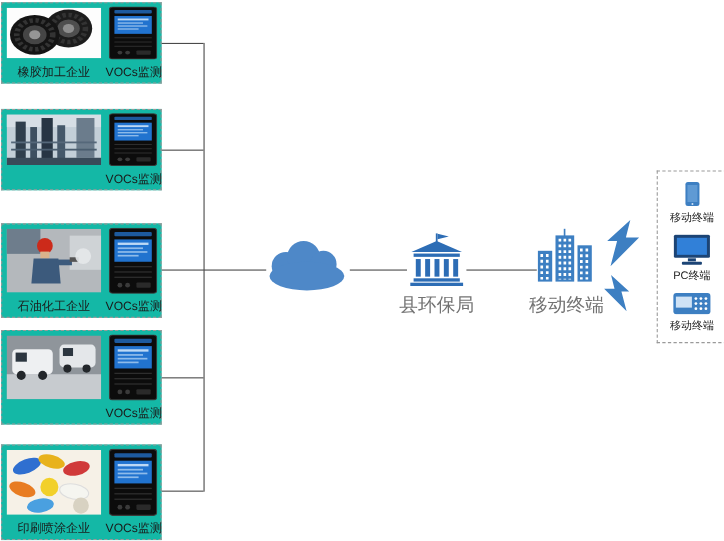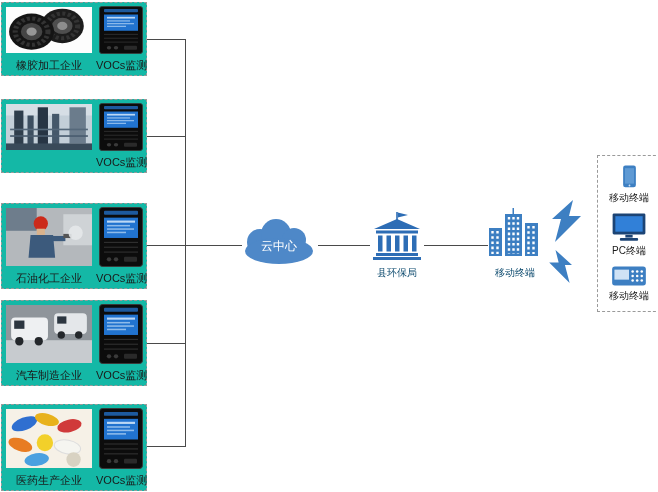--- a/index.html
+++ b/index.html
@@ -6,21 +6,21 @@
   body { font-family:"Liberation Sans","DejaVu Sans",sans-serif; background:#fff; }
   .canvas { position:relative; width:658px; height:492px; background:#fff; overflow:hidden; }
   .ebox { position:absolute; border:1px dashed #9a9a9a; background:#14b8a6; }
   .photo { position:absolute; left:4px; top:4px; width:86px; height:calc(100% - 26px); }
   .device { position:absolute; left:97px; top:3px; width:44px; height:calc(100% - 24px); }
   .photo svg, .device svg { display:block; width:100%; height:100%; }
   .elabel { position:absolute; left:0; bottom:2px; width:94px; text-align:center; font-size:11px; color:#1a1a1a; white-space:nowrap; }
   .dlabel { position:absolute; left:94px; bottom:2px; width:52px; font-size:11px; color:#1a1a1a; white-space:nowrap; }
   .hline { position:absolute; height:1px; background:#4a4a4a; }
   .vline { position:absolute; width:1px; background:#4a4a4a; }
-  .node-label { position:absolute; text-align:center; font-size:10px; color:#0c4a6e; white-space:nowrap; }
+  .node-label { position:absolute; text-align:center; font-size:17px; color:#737373; white-space:nowrap; }
   .cloudwrap { position:absolute; }
   .cloudwrap svg { display:block; width:100%; height:100%; }
   .cloud-label { position:absolute; left:0; top:22px; width:100%; text-align:center; color:#fff; font-size:12px; }
   .iconwrap { position:absolute; }
   .iconwrap svg { display:block; width:100%; height:100%; }
   .bolt2 { transform:scaleX(-1); }
   .termbox { position:absolute; border:1px dashed #9a9a9a; display:flex; flex-direction:column; align-items:center; padding-top:9px; background:#fff; }
   .tlabel { font-size:10px; color:#1a1a1a; margin:3px 0 8px; white-space:nowrap; }
 </style>
 </head>
@@ -130,21 +130,20 @@
         <rect x="50" y="11" width="9" height="7" fill="#2c3640"></rect>
         <circle cx="54" cy="29" r="3.6" fill="#23272b"></circle>
         <circle cx="71" cy="29" r="3.6" fill="#23272b"></circle>
       </svg>
     </div>
     <div class="device">
       <svg viewBox="0 0 44 62" preserveAspectRatio="none">
           <use href="#vocsdev"></use>
         </svg>
     </div>
-    <div class="elabel">汽车制造企业</div>
     <div class="dlabel">VOCs监测</div>
   </div>
 
   <div class="ebox" style="left:1px;top:404px;width:146px;height:87px">
     <div class="photo">
       <svg viewBox="0 0 84 56" preserveAspectRatio="none">
         <rect width="84" height="56" fill="#f6f1e7"></rect>
         <ellipse cx="18" cy="14" rx="13" ry="6" transform="rotate(-20 18 14)" fill="#2f6fd0"></ellipse>
         <ellipse cx="40" cy="10" rx="12" ry="5.5" transform="rotate(15 40 10)" fill="#e8b21c"></ellipse>
         <ellipse cx="62" cy="16" rx="12" ry="6" transform="rotate(-12 62 16)" fill="#d03a3a"></ellipse>
@@ -153,41 +152,40 @@
         <ellipse cx="60" cy="36" rx="13" ry="6.5" transform="rotate(10 60 36)" fill="#f5f5f0" stroke="#dddddd"></ellipse>
         <ellipse cx="30" cy="48" rx="12" ry="6" transform="rotate(-8 30 48)" fill="#4aa0e0"></ellipse>
         <circle cx="66" cy="48" r="7" fill="#d8d2c2"></circle>
       </svg>
     </div>
     <div class="device">
       <svg viewBox="0 0 44 62" preserveAspectRatio="none">
           <use href="#vocsdev"></use>
         </svg>
     </div>
-    <div class="elabel">医药生产企业</div>
+    <div class="elabel">印刷喷涂企业</div>
     <div class="dlabel">VOCs监测</div>
   </div>
 
   <div class="hline" style="left:147px;top:39px;width:38px"></div>
   <div class="hline" style="left:147px;top:136px;width:38px"></div>
   <div class="hline" style="left:147px;top:245px;width:95px"></div>
   <div class="hline" style="left:147px;top:343px;width:38px"></div>
   <div class="hline" style="left:147px;top:446px;width:38px"></div>
   <div class="vline" style="left:185px;top:39px;height:408px"></div>
   <div class="hline" style="left:318px;top:245px;width:52px"></div>
   <div class="hline" style="left:424px;top:245px;width:64px"></div>
 
   <div class="cloudwrap" style="left:240px;top:216px;width:78px;height:52px">
     <svg viewBox="0 0 78 52">
       <circle cx="20" cy="26" r="13" fill="#4e88c8"></circle>
       <circle cx="36" cy="18" r="15" fill="#4e88c8"></circle>
       <circle cx="54" cy="24" r="12" fill="#4e88c8"></circle>
       <ellipse cx="39" cy="35" rx="34" ry="13" fill="#4e88c8"></ellipse>
     </svg>
-    <div class="cloud-label">云中心</div>
   </div>
 
   <div class="iconwrap" style="left:370px;top:212px;width:54px;height:48px">
     <svg viewBox="0 0 54 48">
       <g fill="#2d6db5">
         <rect x="26.2" y="0" width="1.6" height="10"></rect>
         <path d="M27.8 0.5 L38 3 L27.8 5.5 Z"></path>
         <path d="M4 17 L27 7 L50 17 Z"></path>
         <rect x="6" y="18.5" width="42" height="3"></rect>
         <rect x="8" y="23.5" width="4.5" height="16"></rect>

